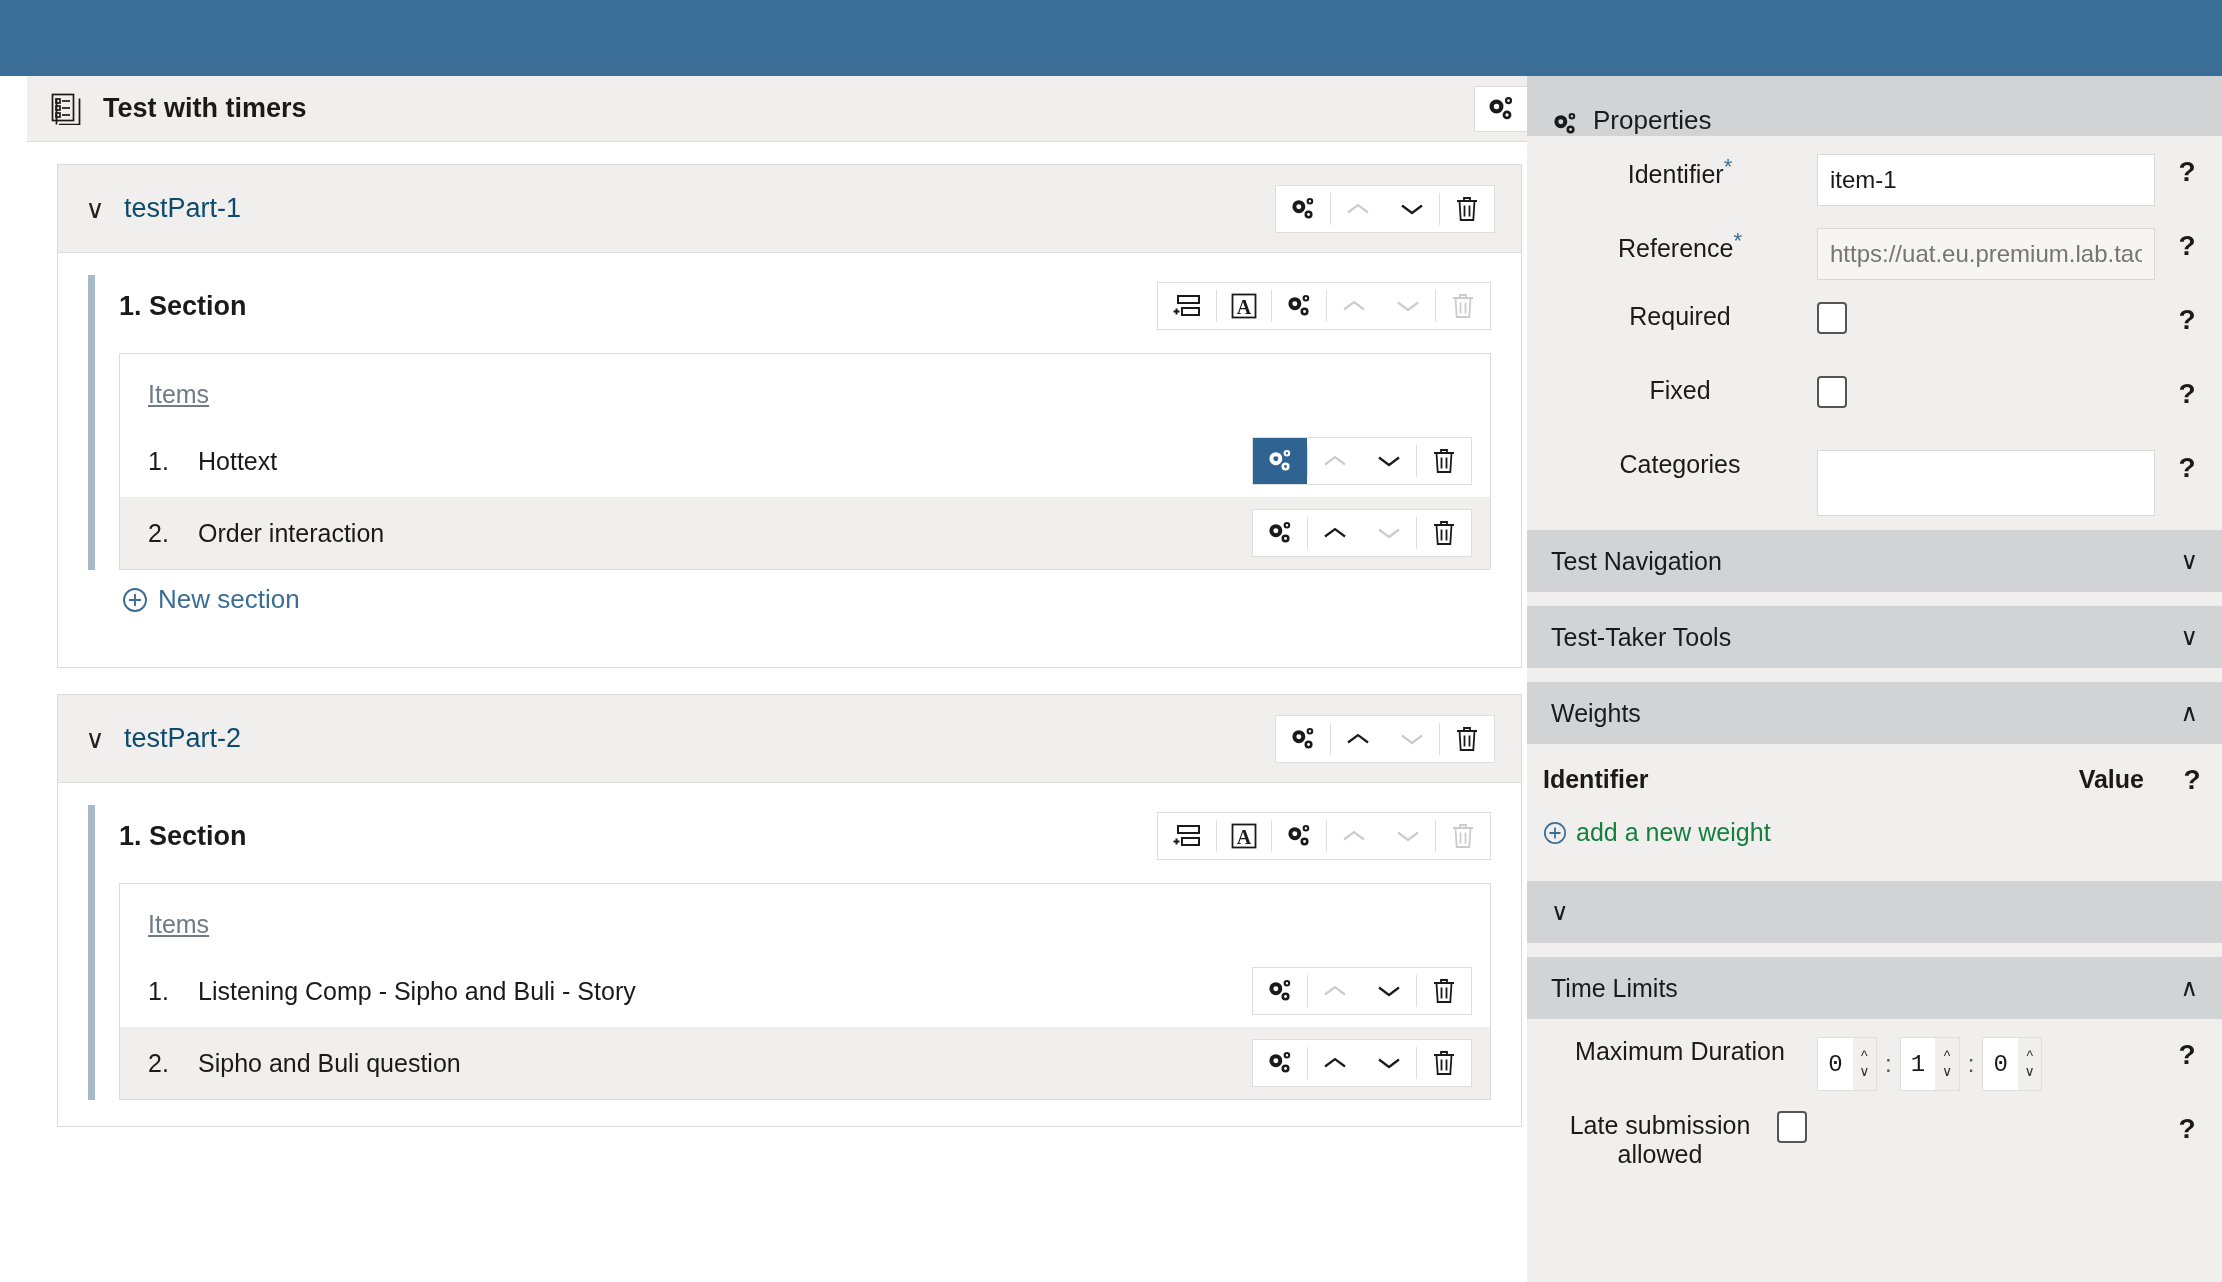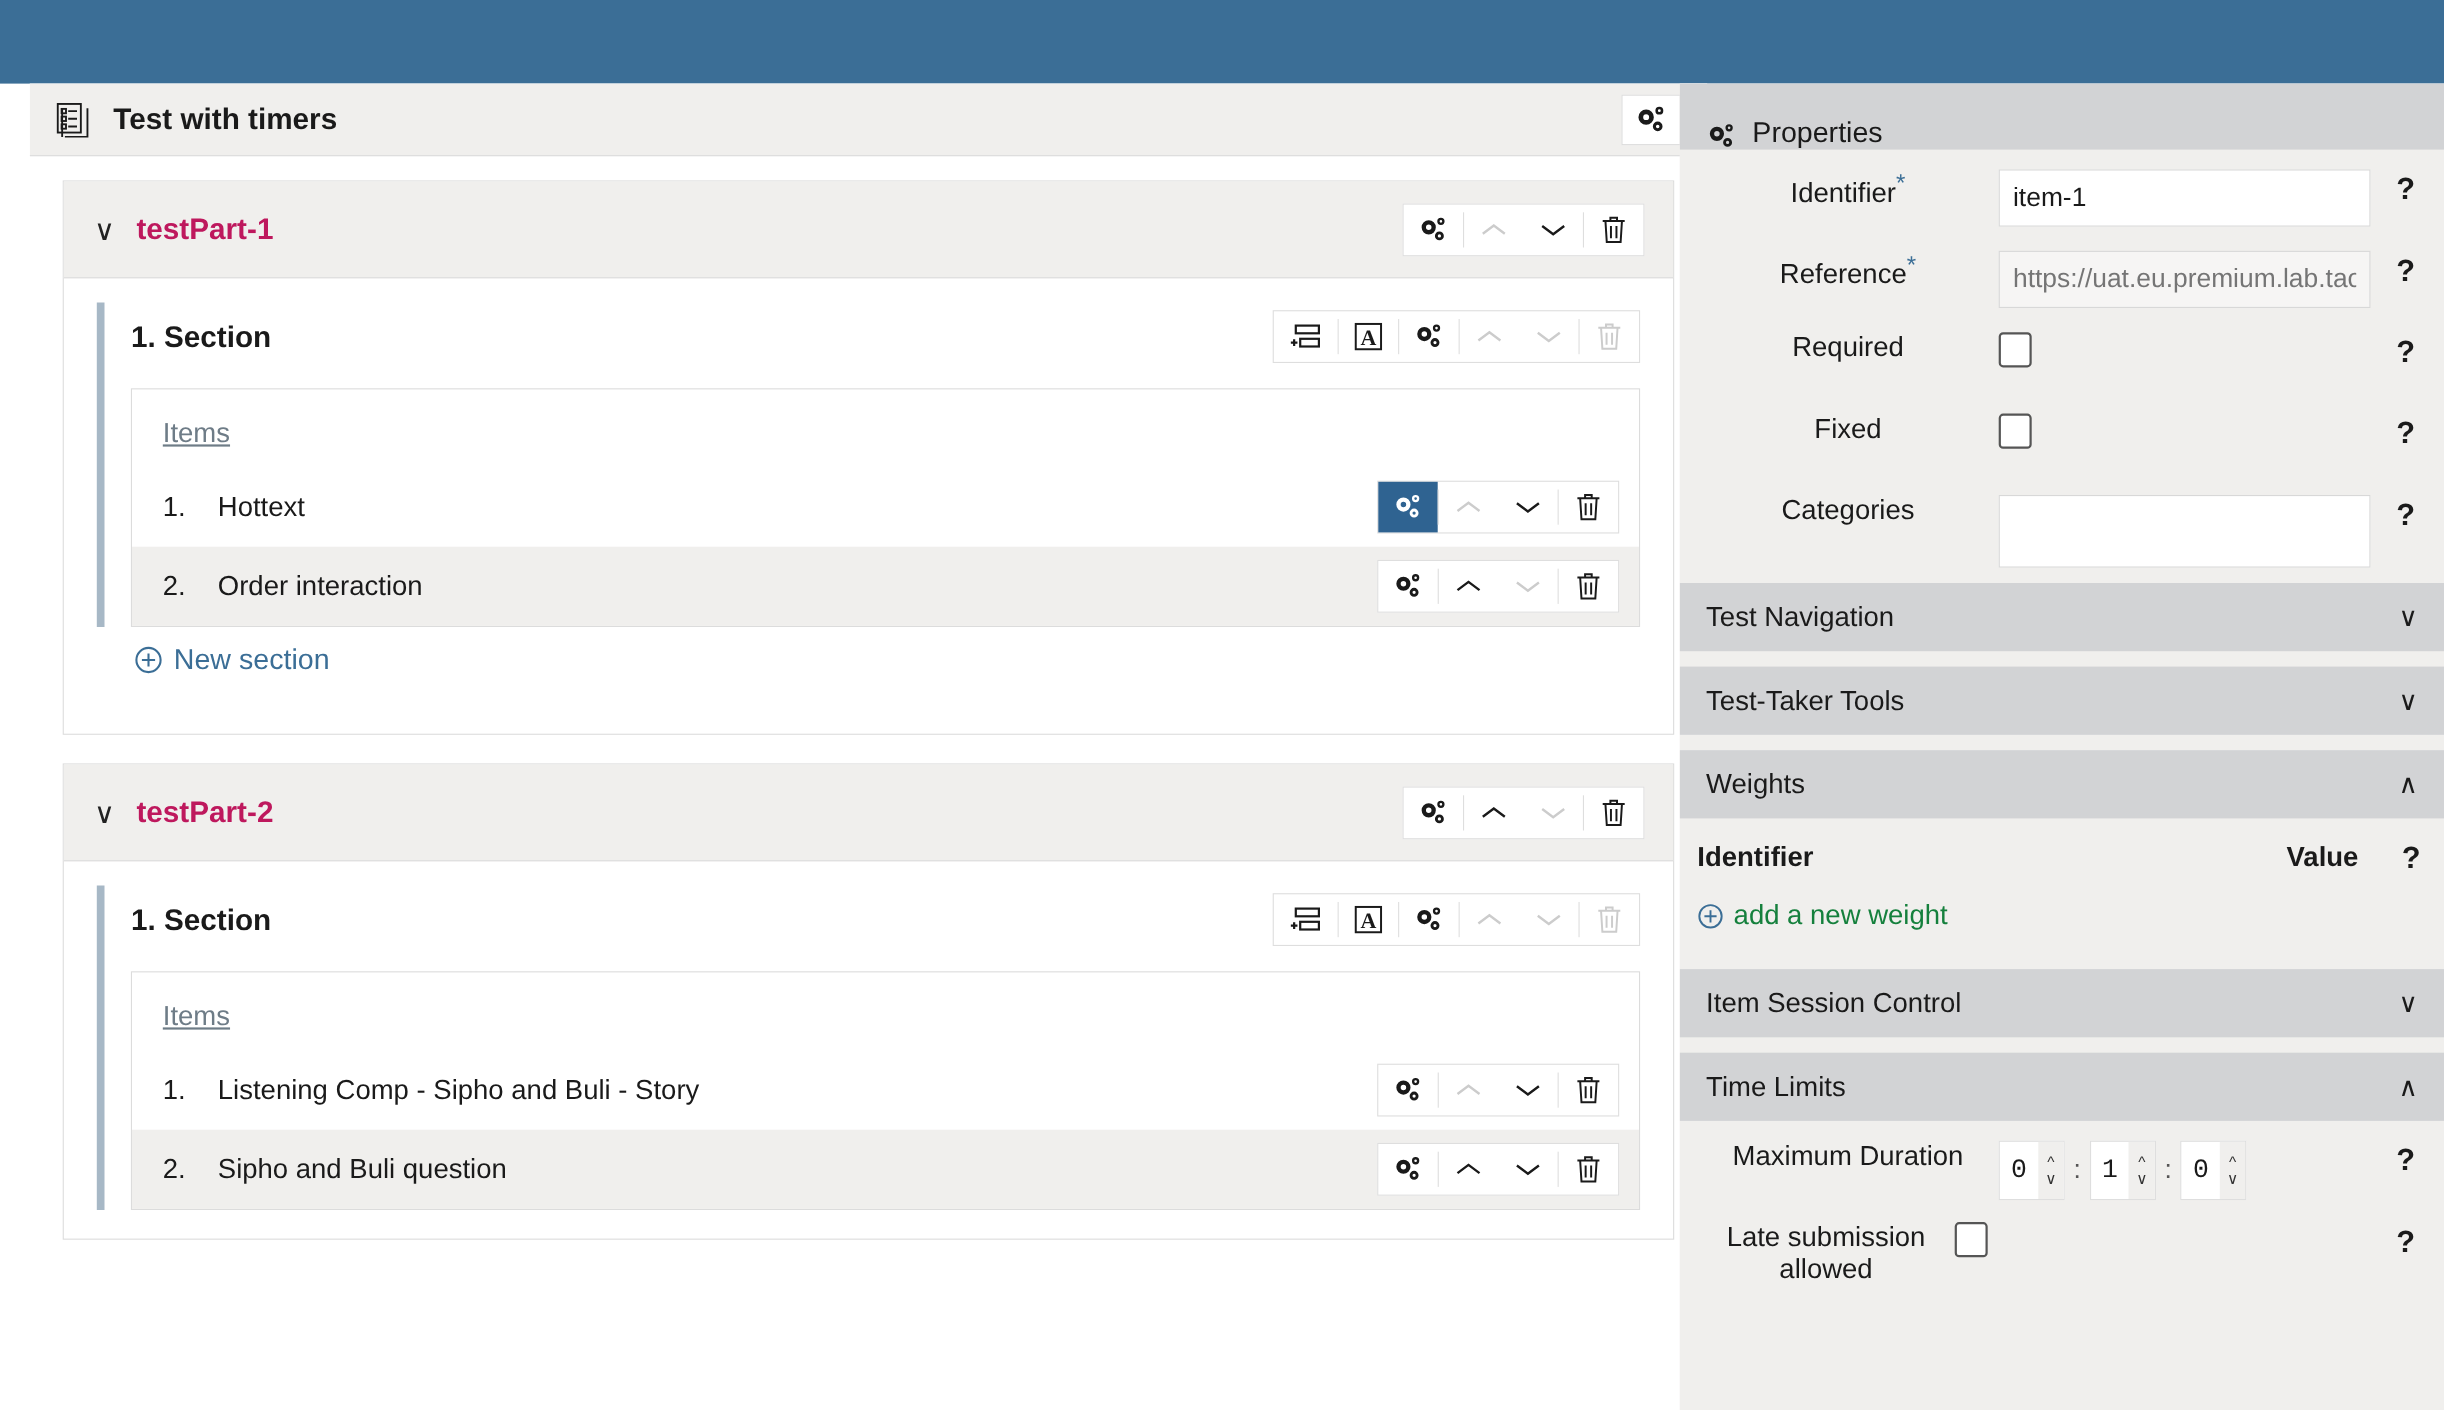--- a/index.html
+++ b/index.html
@@ -52,21 +52,21 @@
     border: 1px solid #dcdcdc; background: #ffffff; margin-bottom: 26px;
   }
   .testpart-head {
     height: 88px; background: #f0efed; border-bottom: 1px solid #dcdcdc;
     display: flex; align-items: center; padding: 0 26px; gap: 18px;
   }
   .caret {
     font-size: 26px; color: #222; width: 22px; text-align: center; cursor: pointer;
     line-height: 1;
   }
-  .testpart-title { font-size: 27px; font-weight: bold; color: #be185d; }
+  .testpart-title { font-size: 27px; font-weight: normal; color: #0c4a6e; }
   .flexfill { flex: 1; }
 
   
   .toolbar {
     display: inline-flex; align-items: stretch; background: #ffffff;
     border: 1px solid #dedede; height: 48px;
   }
   .tbtn {
     width: 54px; display: flex; align-items: center; justify-content: center;
     cursor: pointer; background: transparent;
@@ -646,21 +646,20 @@
         <svg width="24" height="24" viewBox="0 0 26 26" fill="none" stroke="#3b6e96" stroke-width="1.9">
             <circle cx="13" cy="13" r="11"></circle>
             <path d="M13 7v12M7 13h12"></path>
           </svg>
       </span>
       <span>add a new weight</span>
     </div>
   </div>
 
   <div class="accordion">
-    <span class="atitle">Item Session Control</span>
     <span class="achev">∨</span>
   </div>
 
   <div class="accordion">
     <span class="atitle">Time Limits</span>
     <span class="achev">∧</span>
   </div>
 
   <div class="prop-row">
     <div class="prop-label">Maximum Duration</div>

